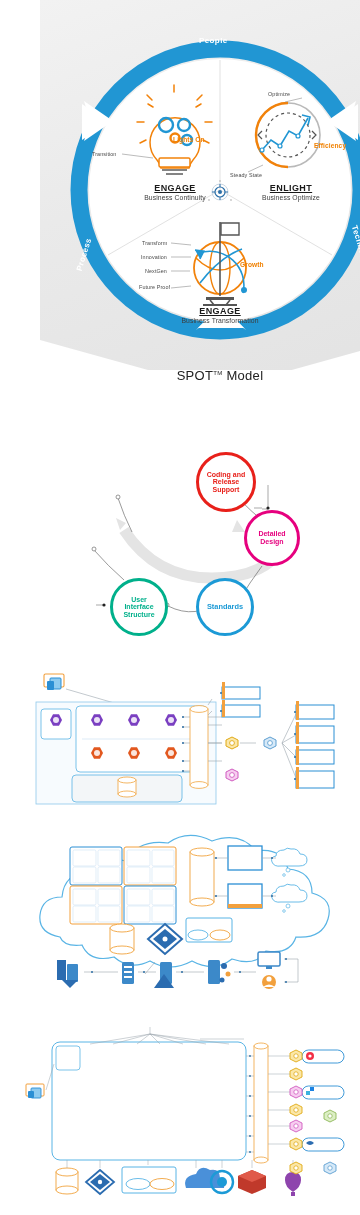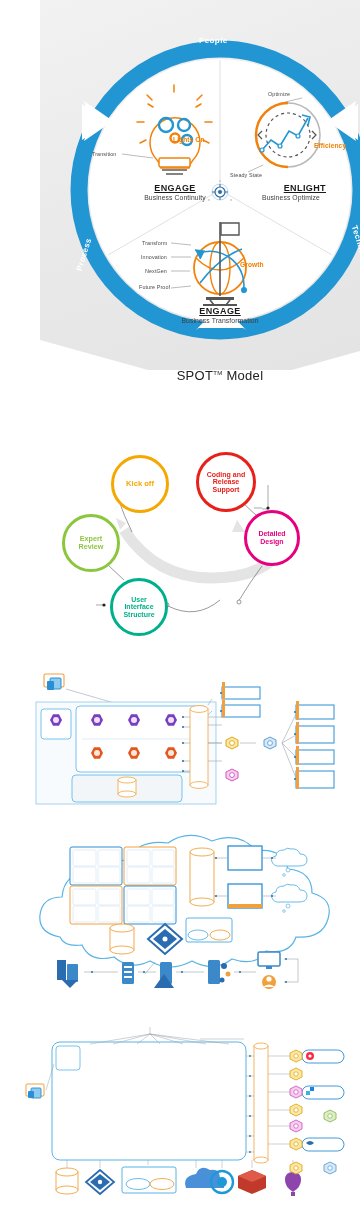--- a/index.html
+++ b/index.html
@@ -148,21 +148,21 @@
     <div class="ring-lbl" style="left:27px;top:250px;transform:rotate(-73deg);">Process</div>
 
     <div class="lbl" style="left:52px;top:151px;">Transition</div>
     <div class="lbl orange" style="left:133px;top:136px;">Lights On</div>
     <div class="lbl big" style="left:100px;top:183px;width:70px;text-align:center;">ENGAGE</div>
     <div class="lbl sub" style="left:85px;top:194px;width:100px;text-align:center;">Business Continuity</div>
 
     <div class="lbl" style="left:228px;top:91px;">Optimize</div>
     <div class="lbl" style="left:190px;top:172px;">Steady State</div>
     <div class="lbl orange" style="left:274px;top:142px;">Efficiency</div>
-    <div class="lbl big" style="left:216px;top:183px;width:70px;text-align:right;">ENLIGHT</div>
+    <div class="lbl big" style="left:216px;top:183px;width:70px;text-align:center;">ENLIGHT</div>
     <div class="lbl sub" style="left:201px;top:194px;width:100px;text-align:center;">Business Optimize</div>
 
     <div class="lbl" style="left:102px;top:240px;">Transform</div>
     <div class="lbl" style="left:101px;top:254px;">Innovation</div>
     <div class="lbl" style="left:105px;top:268px;">NextGen</div>
     <div class="lbl" style="left:99px;top:284px;">Future Proof</div>
     <div class="lbl orange" style="left:200px;top:261px;">Growth</div>
     <div class="lbl big" style="left:145px;top:306px;width:70px;text-align:center;">ENGAGE</div>
     <div class="lbl sub" style="left:130px;top:317px;width:100px;text-align:center;">Business Transformation</div>
 
@@ -194,40 +194,36 @@
 
       <g stroke="#6f6f6f" stroke-width="0.6" fill="none">
         <path d="M262,78 h-8"></path>
           <path d="M268,55 v24 h-6"></path>
         <path d="M104,175 h-8"></path>
       </g>
       <circle cx="268" cy="78" r="1.6" fill="#222"></circle>
       <circle cx="104" cy="175" r="1.6" fill="#222"></circle>
     </svg>
 
-    <div class="circ" style="left:111px;top:25px;width:58px;height:58px;border:3.2px solid #f5a800;color:#f5a800;font-size:7.6px;">
-      <span>Kick off</span>
-    </div>
     <div class="circ" style="left:196px;top:22px;width:60px;height:60px;border:3.2px solid #e8201a;color:#e8201a;font-size:7px;white-space:pre-line;">
       <span>Coding and
 Release
 Support</span>
     </div>
     <div class="circ" style="left:244px;top:80px;width:56px;height:56px;border:3.2px solid #e6007e;color:#e6007e;font-size:7px;white-space:pre-line;">
       <span>Detailed
 Design</span>
     </div>
+    <div class="circ" style="left:196px;top:148px;width:58px;height:58px;border:3.2px solid #1c9ad6;color:#1c9ad6;font-size:7.4px;">
+      <span>Standards</span>
+    </div>
     <div class="circ" style="left:110px;top:148px;width:58px;height:58px;border:3.2px solid #00b08b;color:#00b08b;font-size:7px;white-space:pre-line;">
       <span>User
 Interface
 Structure</span>
-    </div>
-    <div class="circ" style="left:62px;top:84px;width:58px;height:58px;border:3.2px solid #8cc63e;color:#8cc63e;font-size:7.2px;white-space:pre-line;">
-      <span>Expert
-Review</span>
     </div>
 
     <div class="nous-center">
       <div>NOUS</div>
       <div>User eXperience</div>
       <div>Framework</div>
     </div>
 
     <div class="note-ttl" style="left:272px;top:473px;">Advanced Prototype Tests</div>
     <div class="note-li" style="left:280px;top:484px;">Free Exploration test</div>

